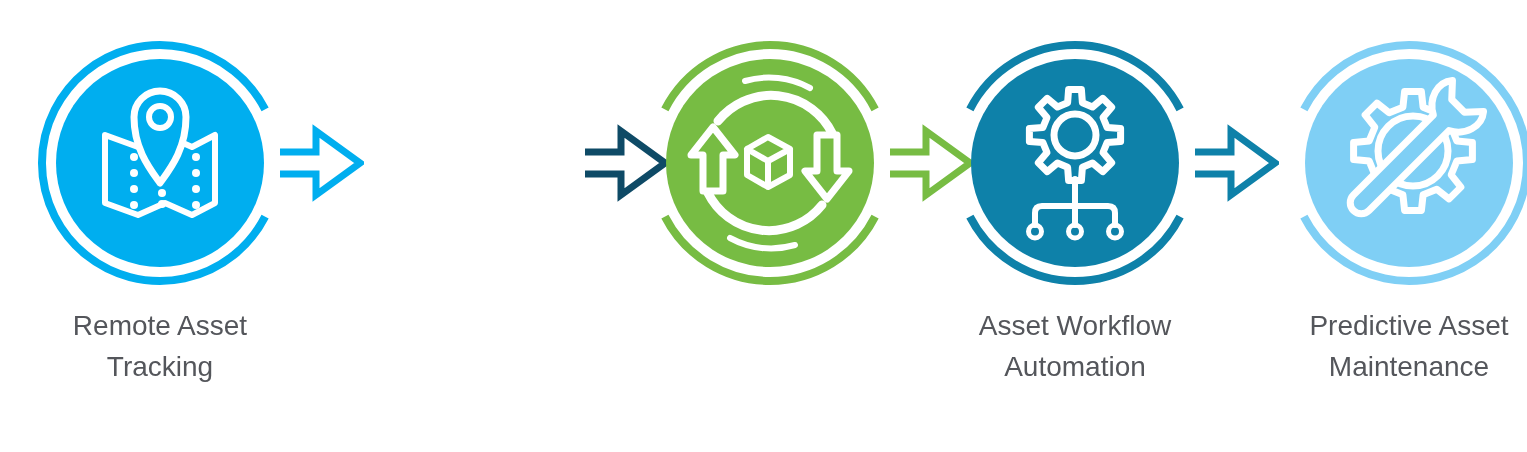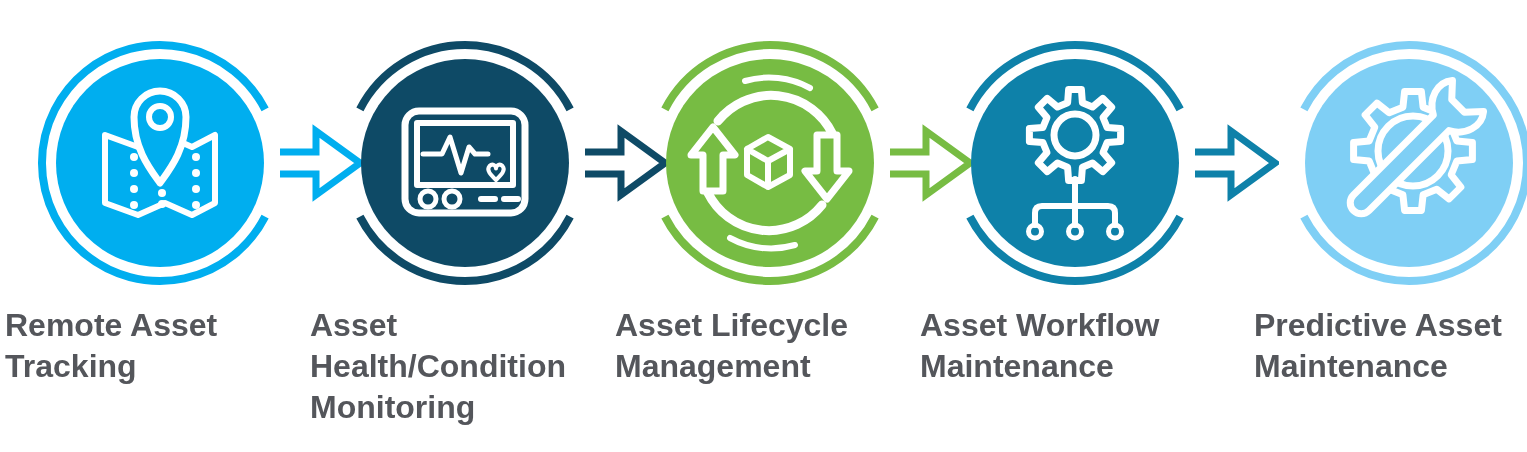--- a/index.html
+++ b/index.html
@@ -13,21 +13,21 @@
   .fill{fill:var(--c);}
   .istroke{stroke:#fff;fill:none;}
   .w7{stroke-width:7;stroke-linejoin:round;}
   .w6{stroke-width:6;stroke-linejoin:round;stroke-linecap:round;}
   .w5{stroke-width:5;stroke-linejoin:round;stroke-linecap:round;}
   .w9{stroke-width:9;stroke-linecap:round;fill:none;stroke:#fff;}
   .dot{fill:#fff;stroke:none;}
   .bgfill{fill:var(--c);stroke:#fff;stroke-width:7;stroke-linejoin:round;}
   .label{
     position:absolute;left:-15px;top:282px;width:310px;
-    text-align:left;font-size:32px;font-weight:700;line-height:41px;
+    text-align:center;font-size:28px;font-weight:400;line-height:41px;
     color:var(--t);white-space:pre-line;letter-spacing:0px;
   }
   .arrow{position:absolute;top:119px;width:88px;height:88px;display:block;}
   .arrow path{stroke:var(--c);stroke-width:7;fill:none;stroke-linejoin:miter;stroke-linecap:butt;}
 </style>
 </head>
 <body>
 
 <div id="canvas" style="--t: #54565B;">
 
@@ -52,59 +52,39 @@
       </g>
     </svg>
     <div class="label">Remote Asset
 Tracking</div>
   </div>
 
   <svg class="arrow" style="left: 276px; --c: #00AEEF;" viewBox="0 0 88 88">
     <path d="M 4,33 L 40,33 L 40,12 L 84,44 L 40,76 L 40,55 L 4,55"></path>
   </svg>
 
-  <div class="step" style="left: 325px; --c: #0E4A66;">
-    <svg class="badge" viewBox="0 0 280 280">
-      <path class="ring" d="M 34.9,86.4 A 118 118 0 0 1 245.1,86.4 M 245.1,193.6 A 118 118 0 0 1 34.9,193.6"></path>
-      <circle class="fill" cx="140" cy="140" r="104"></circle>
-      <g transform="translate(30,30)">
-        <rect class="istroke w7" x="50" y="58" width="120" height="102" rx="14"></rect>
-        <rect class="istroke w6" x="62" y="70" width="96" height="62"></rect>
-        <path class="istroke w5" d="M 68,101 L 87,101 L 95,84 L 106,120 L 114,94 L 120,101 L 133,101"></path>
-        <path class="istroke" style="stroke-width:4;stroke-linejoin:round" d="M141,127 C135.5,121.5 131,117 134.5,113 C137.5,110 141,112.5 141,115.5 C141,112.5 144.5,110 147.5,113 C151,117 146.5,121.5 141,127 Z"></path>
-        <circle class="istroke w5" cx="73" cy="146" r="8"></circle>
-        <circle class="istroke w5" cx="97" cy="146" r="8"></circle>
-        <path class="istroke w6" d="M 126,146 L 140,146 M 149,146 L 163,146"></path>
-      </g>
-    </svg>
-    <div class="label">Asset
-Health/Condition
-Monitoring</div>
-  </div>
 
   <svg class="arrow" style="left: 581px; --c: #0E4A66;" viewBox="0 0 88 88">
     <path d="M 4,33 L 40,33 L 40,12 L 84,44 L 40,76 L 40,55 L 4,55"></path>
   </svg>
 
   <div class="step" style="left: 630px; --c: #77BC43;">
     <svg class="badge" viewBox="0 0 280 280">
       <path class="ring" d="M 34.9,86.4 A 118 118 0 0 1 245.1,86.4 M 245.1,193.6 A 118 118 0 0 1 34.9,193.6"></path>
       <circle class="fill" cx="140" cy="140" r="104"></circle>
       <g transform="translate(30,30)">
         <path class="w9" d="M 58,68 A 68 68 0 0 1 172,80"></path>
         <path class="w9" d="M 162,152 A 68 68 0 0 1 48,140"></path>
         <path class="istroke w6" d="M 85,28 A 86 86 0 0 1 150,35"></path>
         <path class="istroke w6" d="M 135,192 A 86 86 0 0 1 70,185"></path>
         <path class="istroke w7" d="M 53,74 L 75,102 L 63,102 L 63,138 L 43,138 L 43,102 L 31,102 Z"></path>
         <path class="istroke w7" d="M 167,146 L 145,118 L 157,118 L 157,82 L 177,82 L 177,118 L 189,118 Z"></path>
         <path class="istroke w6" d="M 108,84 L 130,96 L 130,122 L 108,134 L 87,122 L 87,96 Z M 87,96 L 108,108 L 130,96 M 108,108 L 108,134"></path>
       </g>
     </svg>
-    <div class="label">Asset Lifecycle
-Management</div>
   </div>
 
   <svg class="arrow" style="left: 886px; --c: #77BC43;" viewBox="0 0 88 88">
     <path d="M 4,33 L 40,33 L 40,12 L 84,44 L 40,76 L 40,55 L 4,55"></path>
   </svg>
 
   <div class="step" style="left: 935px; --c: #0E81A9;">
     <svg class="badge" viewBox="0 0 280 280">
       <path class="ring" d="M 34.9,86.4 A 118 118 0 0 1 245.1,86.4 M 245.1,193.6 A 118 118 0 0 1 34.9,193.6"></path>
       <circle class="fill" cx="140" cy="140" r="104"></circle>
@@ -112,21 +92,21 @@
         <path class="istroke w7" d="M 117.4,49.8 L 116.4,36.4 L 103.6,36.4 L 102.6,49.8 L 92.5,54.0 L 82.3,45.3 L 73.3,54.3 L 82.0,64.5 L 77.8,74.6 L 64.4,75.6 L 64.4,88.4 L 77.8,89.4 L 82.0,99.5 L 73.3,109.7 L 82.3,118.7 L 92.5,110.0 L 102.6,114.2 L 103.6,127.6 L 116.4,127.6 L 117.4,114.2 L 127.5,110.0 L 137.7,118.7 L 146.7,109.7 L 138.0,99.5 L 142.2,89.4 L 155.6,88.4 L 155.6,75.6 L 142.2,74.6 L 138.0,64.5 L 146.7,54.3 L 137.7,45.3 L 127.5,54.0 Z"></path>
         <circle class="istroke w7" cx="110" cy="82" r="21"></circle>
         <path class="istroke w6" d="M 110,126 L 110,153 M 110,153 L 110,172"></path>
         <path class="istroke w6" d="M 70,172 L 70,160 Q 70,153 77,153 L 143,153 Q 150,153 150,160 L 150,172"></path>
         <circle class="istroke w5" cx="70" cy="178.5" r="6.5"></circle>
         <circle class="istroke w5" cx="110" cy="178.5" r="6.5"></circle>
         <circle class="istroke w5" cx="150" cy="178.5" r="6.5"></circle>
       </g>
     </svg>
     <div class="label">Asset Workflow
-Maintenance</div>
+Automation</div>
   </div>
 
   <svg class="arrow" style="left: 1191px; --c: #0E81A9;" viewBox="0 0 88 88">
     <path d="M 4,33 L 40,33 L 40,12 L 84,44 L 40,76 L 40,55 L 4,55"></path>
   </svg>
 
   <div class="step" style="left: 1269px; --c: #7FCFF5;">
     <svg class="badge" viewBox="0 0 280 280">
       <path class="ring" d="M 34.9,193.6 A 118 118 0 1 0 34.9,86.4"></path>
       <circle class="fill" cx="140" cy="140" r="104"></circle>

